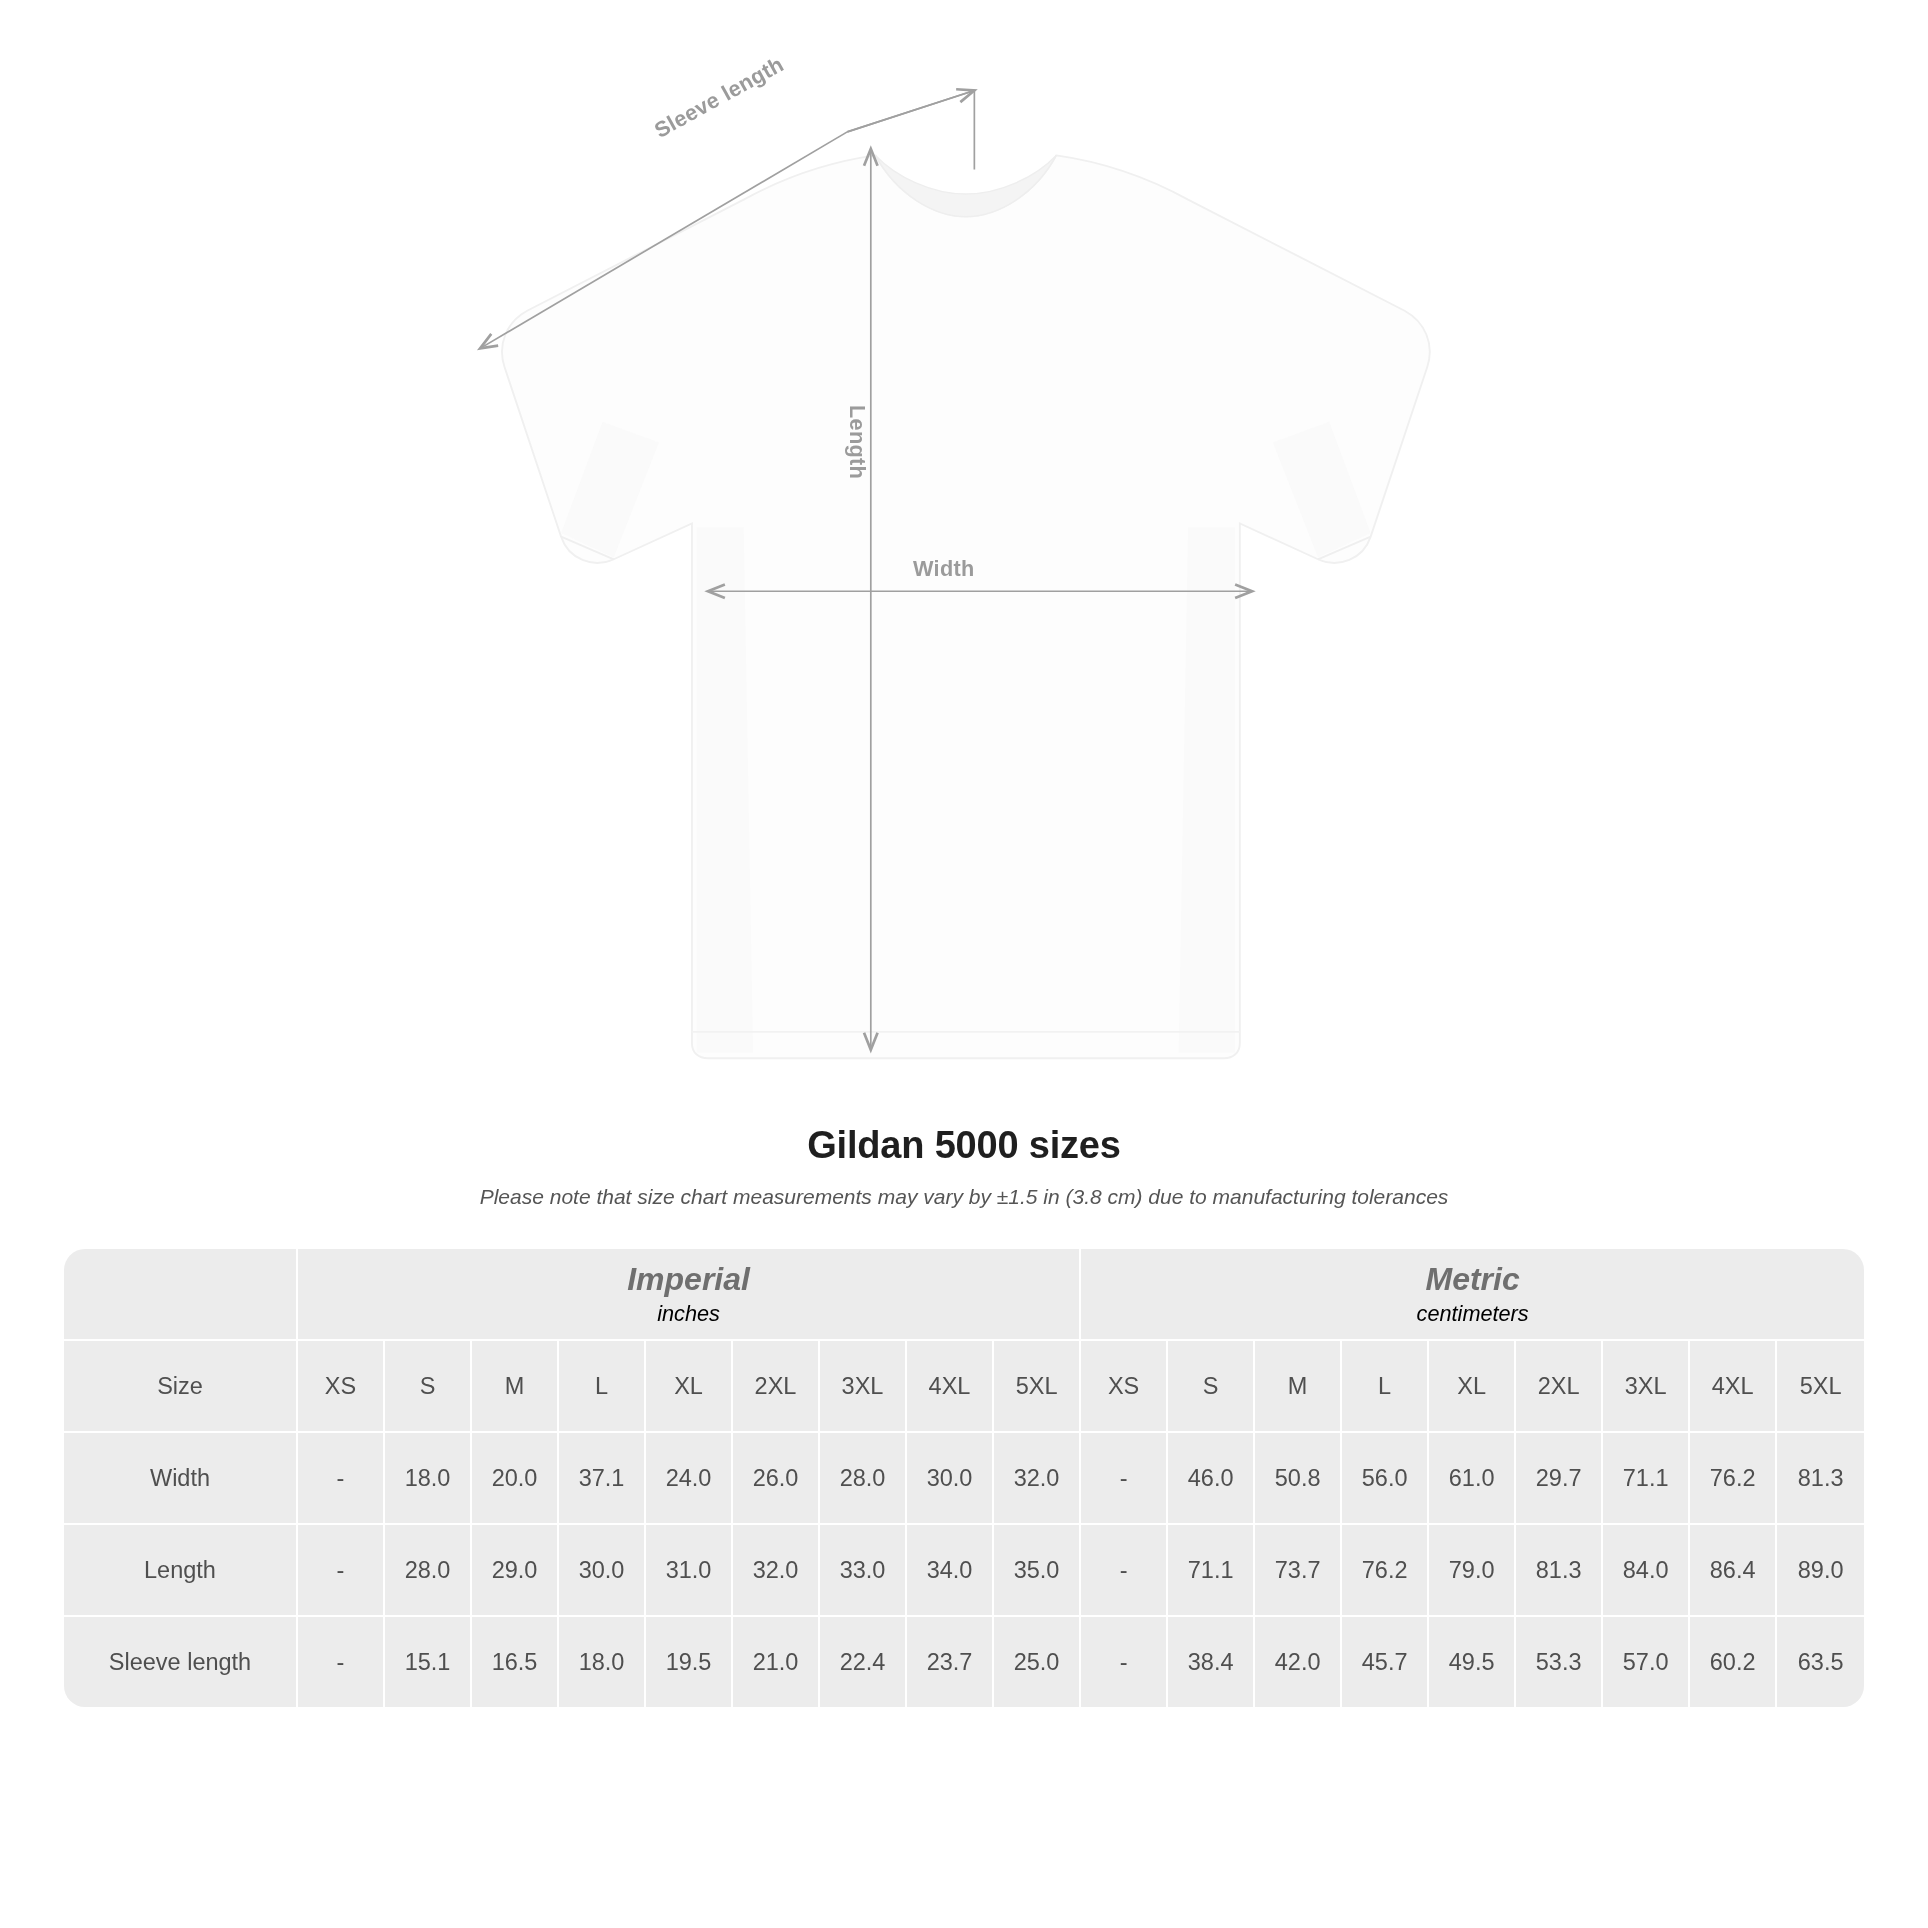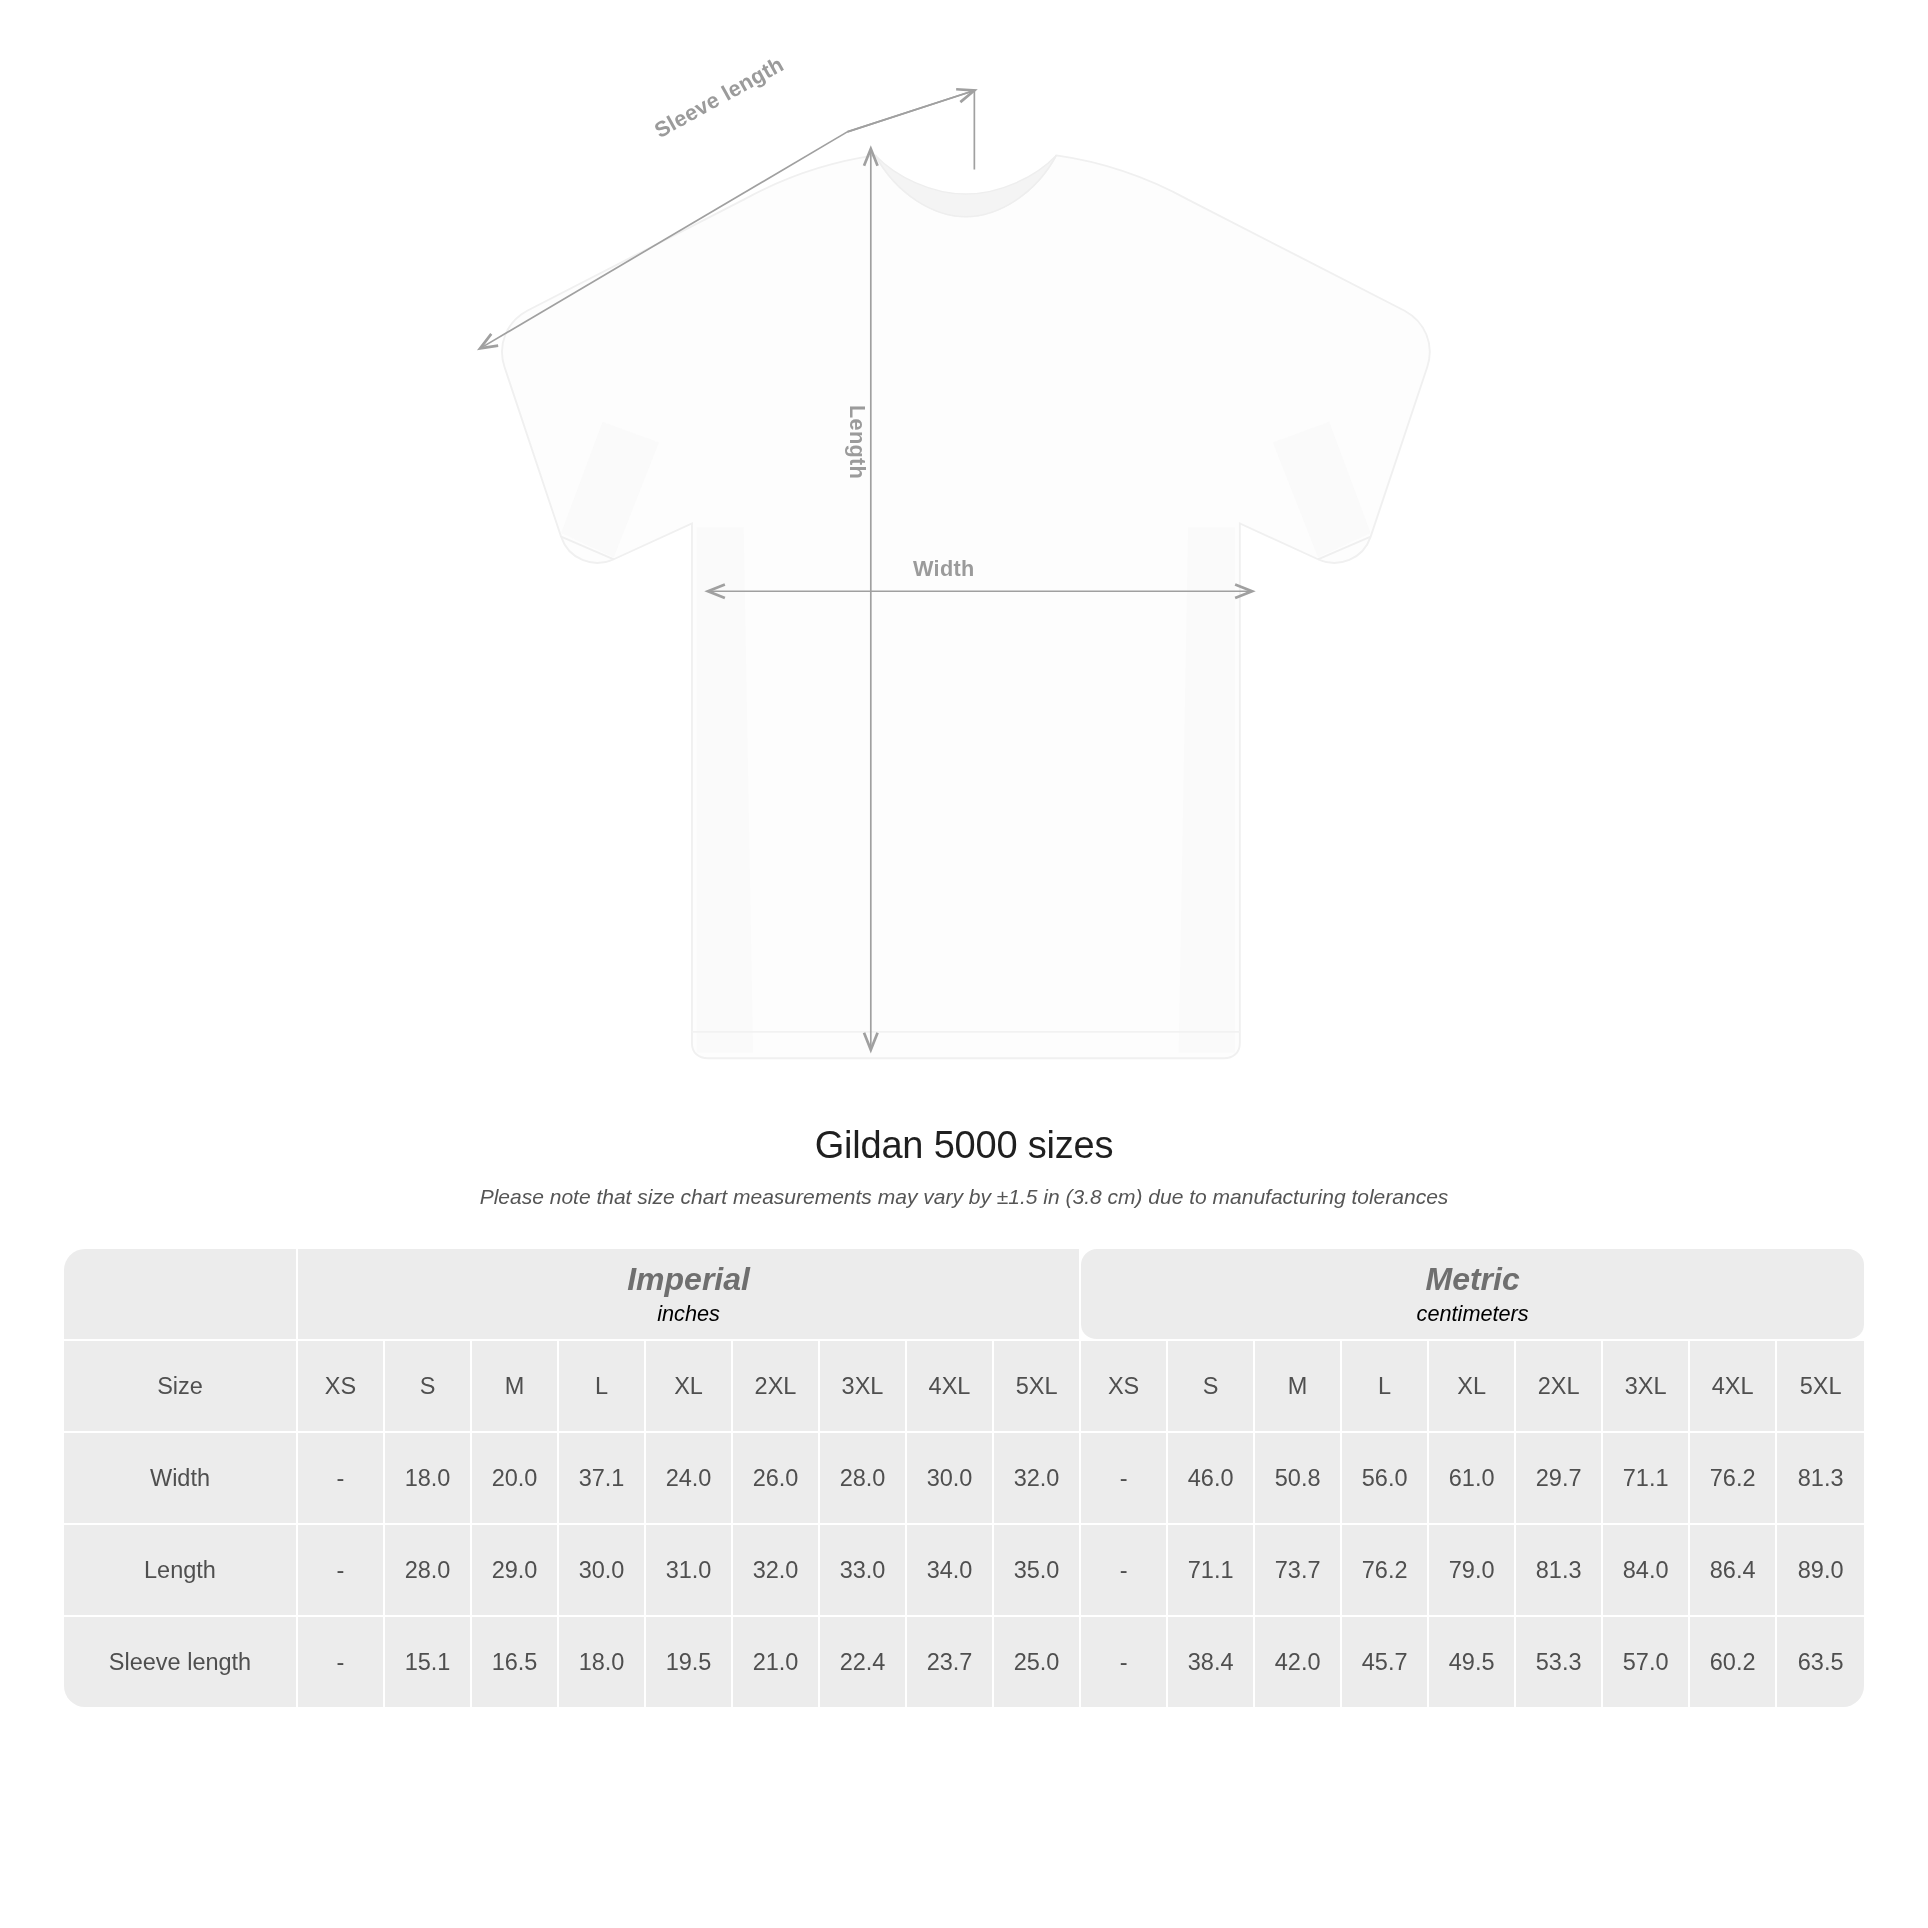--- a/index.html
+++ b/index.html
@@ -56,21 +56,21 @@
     top: 556px;
   }
 
   
   .title-block {
     text-align: center;
     margin-top: 13px;
   }
   .chart-title {
     font-size: 38px;
-    font-weight: normal;
+    font-weight: bold;
     color: #1f1f1f;
     margin: 0 0 17px 0;
     letter-spacing: -0.2px;
   }
   .chart-note {
     font-size: 21px;
     font-style: italic;
     color: #555555;
     margin: 18px;
   }
@@ -125,21 +125,21 @@
     font-size: 21.7px;
     font-style: italic;
     color: #000000;
     line-height: 1.4;
   }
   .corner-cell {
     background: #ececec;
   }
   
   .rt-left { border-top-left-radius: 21px; }
-  .rt-right { border-top-right-radius: 21px; border-radius: 16px; }
+  .rt-right { border-top-right-radius: 21px; }
   .rb-left { border-bottom-left-radius: 21px; }
   .rb-right { border-bottom-right-radius: 21px; }
 
   .size-header td, .size-header th {
     font-weight: bold;
     font-size: 24.5px;
     color: #3d3d3d;
   }
   .row-label {
     font-weight: bold;

